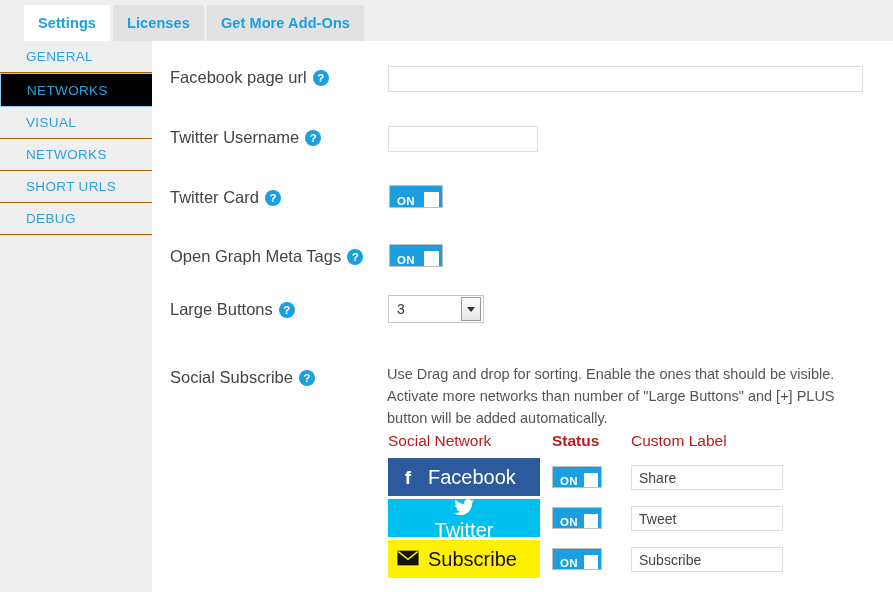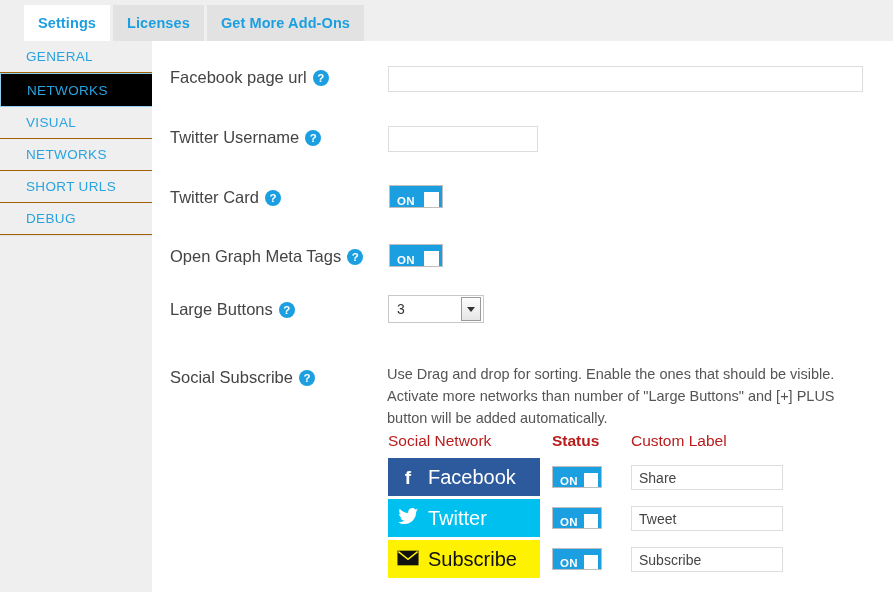--- a/index.html
+++ b/index.html
@@ -346,21 +346,21 @@
         <span class="nm">Facebook</span>
       </div>
       <div class="toggle small">
         <span class="on-text">ON</span>
         <span class="knob"></span>
       </div>
       <input class="txtinput" type="text" value="Share" style="">
     </div>
 
     <div class="netrow">
-      <div class="netchip" style="background:#00c0f0;color:#ffffff;">
+      <div class="netchip" style="background:#00c0f0;color:#ffffff;flex-direction:column;">
         <span class="glyph">
           <svg width="21" height="17" viewBox="0 0 24 20" aria-hidden="true">
             <path fill="#ffffff" d="M23.6 2.4c-.9.4-1.8.7-2.8.8 1-.6 1.8-1.5 2.1-2.7-.9.6-2 1-3.1 1.2C19 .7 17.8.1 16.4.1c-2.6 0-4.8 2.1-4.8 4.8 0 .4 0 .7.1 1.1C7.8 5.8 4.1 3.8 1.7.8 1.3 1.5 1 2.3 1 3.2c0 1.7.8 3.1 2.1 4-.8 0-1.5-.2-2.2-.6v.1c0 2.3 1.6 4.2 3.8 4.7-.4.1-.8.2-1.3.2-.3 0-.6 0-.9-.1.6 1.9 2.4 3.3 4.5 3.3-1.6 1.3-3.7 2-6 2-.4 0-.8 0-1.2-.1 2.1 1.4 4.7 2.2 7.4 2.2 8.9 0 13.8-7.4 13.8-13.8v-.6c1-.7 1.8-1.6 2.6-2.6z"></path>
           </svg>
         </span>
         <span class="nm">Twitter</span>
       </div>
       <div class="toggle small">
         <span class="on-text">ON</span>
         <span class="knob"></span>

